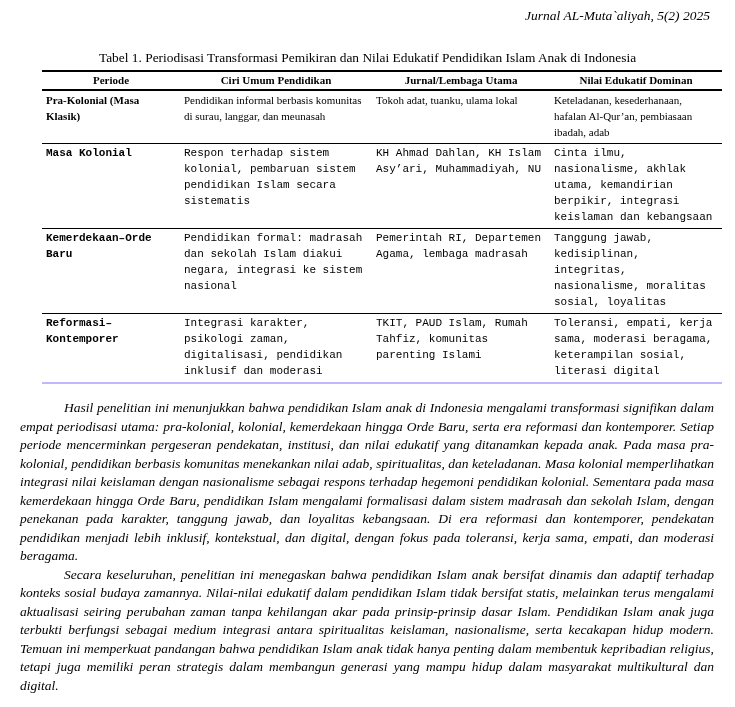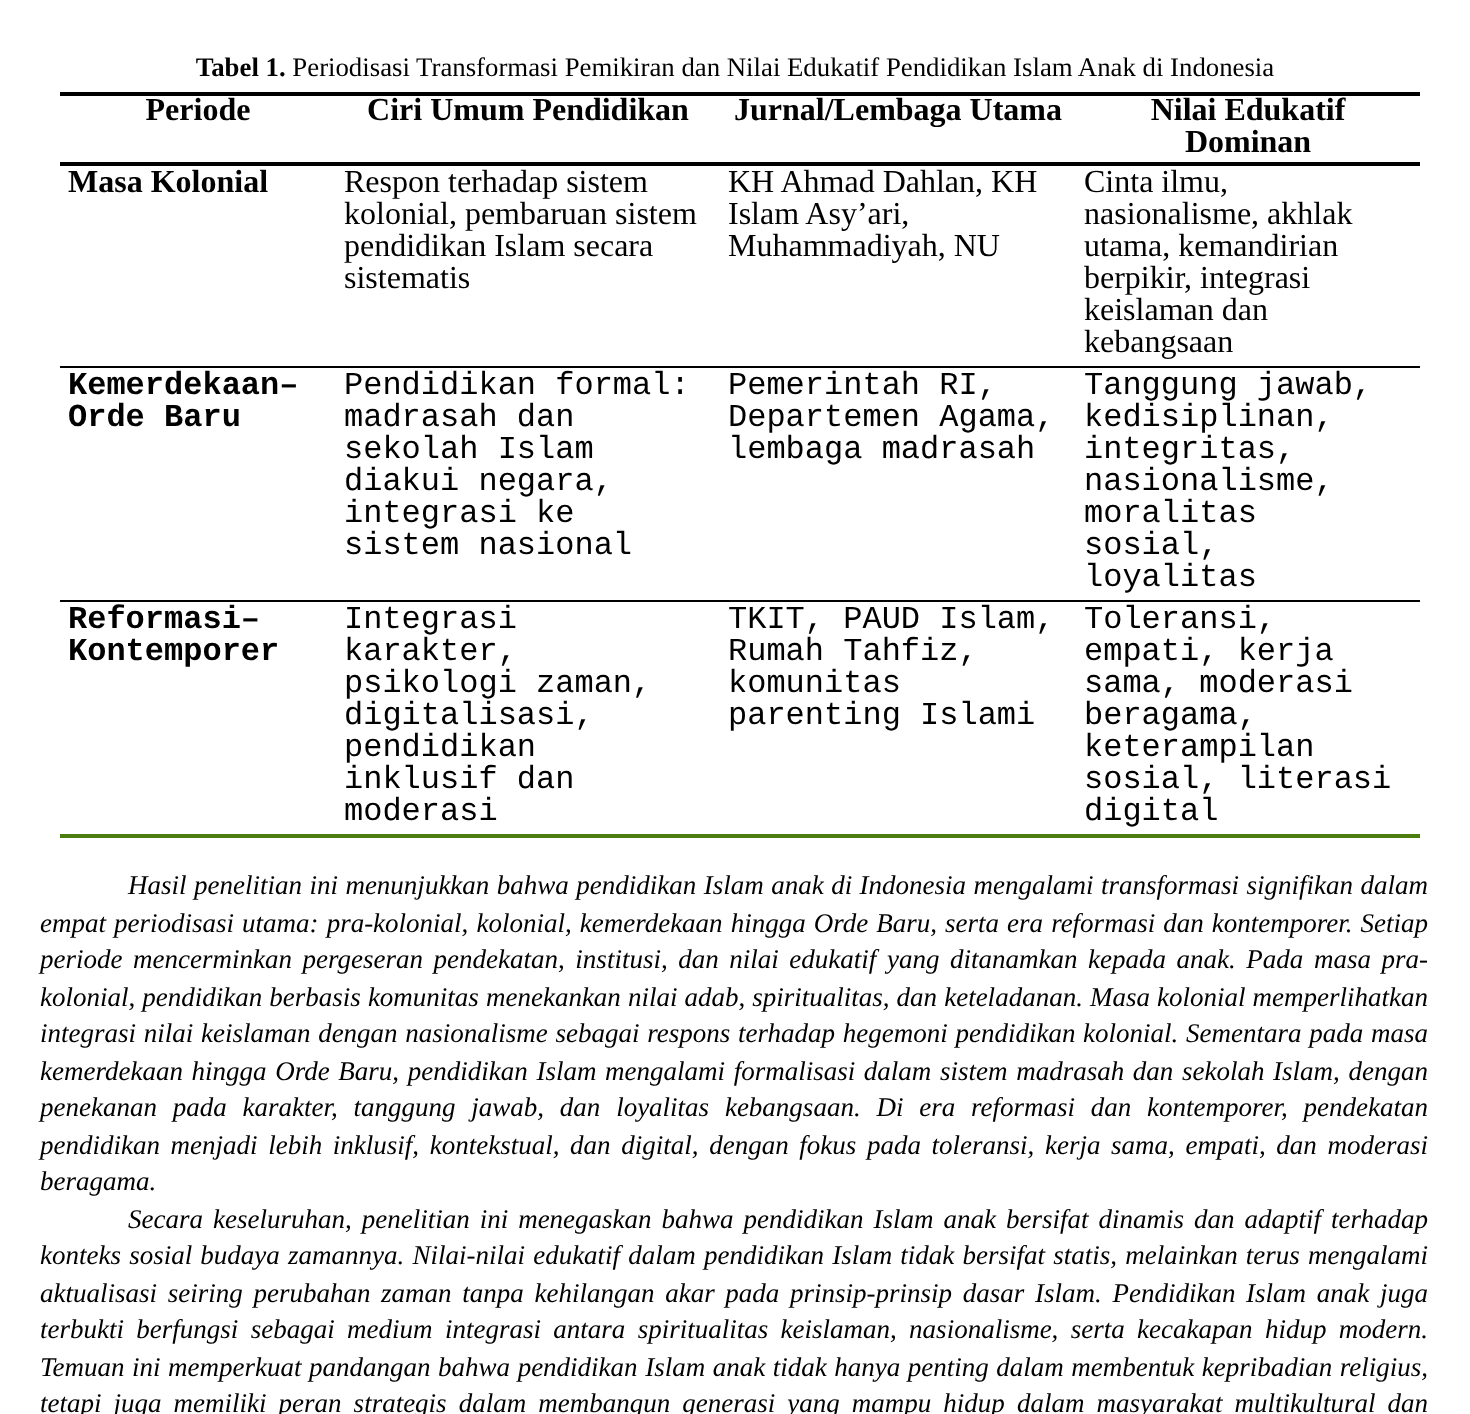--- a/index.html
+++ b/index.html
@@ -23,29 +23,29 @@
     line-height: 16px;
     padding: 8px 25px 0 0;
   }
   .caption {
     width: 632px;
     margin: 24px auto 3px auto;
     text-align: center;
     font-size: 13.4px;
     line-height: 19px;
   }
-  .bold { font-weight: bold; text-align: center; }
+  .bold { font-weight: normal; text-align: center; }
   table.ptable {
     width: 680px;
-    margin-left: 30px;
+    margin-left: 42px;
     border-collapse: collapse;
-    font-size: 16px;
+    font-size: 11px;
     line-height: 16px;
     border-top: 2px solid #000;
-    border-bottom: 2px solid #4d7c0f;
+    border-bottom: 2px solid #c4b5fd;
   }
   table.ptable th {
     border-bottom: 2px solid #000;
     font-weight: bold;
     text-align: center;
     padding: 0 4px 1px 4px;
     vertical-align: top;
   }
   table.ptable td {
     text-align: left;
@@ -69,20 +69,21 @@
     line-height: 18.5px;
     font-style: italic;
   }
   p.para.first { margin-top: 15px; }
 </style>
 </head>
 <body>
 
 <div class="page">
 
+  <div class="journal-header">Jurnal AL-Muta`aliyah, 5(2) 2025</div>
 
   <div class="caption">
     <span class="bold">Tabel 1.</span>
     <span>Periodisasi Transformasi Pemikiran dan Nilai Edukatif Pendidikan Islam Anak di Indonesia</span>
   </div>
 
   <table class="ptable">
     <colgroup>
       <col class="col-periode">
       <col class="col-ciri">
@@ -91,20 +92,26 @@
     </colgroup>
     <thead>
       <tr>
         <th>Periode</th>
         <th>Ciri Umum Pendidikan</th>
         <th>Jurnal/Lembaga Utama</th>
         <th>Nilai Edukatif Dominan</th>
       </tr>
     </thead>
     <tbody>
+      <tr>
+        <td class="periode">Pra-Kolonial (Masa Klasik)</td>
+        <td>Pendidikan informal berbasis komunitas di surau, langgar, dan meunasah</td>
+        <td>Tokoh adat, tuanku, ulama lokal</td>
+        <td>Keteladanan, kesederhanaan, hafalan Al-Qur’an, pembiasaan ibadah, adab</td>
+      </tr>
       <tr>
         <td class="periode">Masa Kolonial</td>
         <td>Respon terhadap sistem kolonial, pembaruan sistem pendidikan Islam secara sistematis</td>
         <td>KH Ahmad Dahlan, KH Islam Asy’ari, Muhammadiyah, NU</td>
         <td>Cinta ilmu, nasionalisme, akhlak utama, kemandirian berpikir, integrasi keislaman dan kebangsaan</td>
       </tr>
       <tr>
         <td class="periode">Kemerdekaan–Orde Baru</td>
         <td>Pendidikan formal: madrasah dan sekolah Islam diakui negara, integrasi ke sistem nasional</td>
         <td>Pemerintah RI, Departemen Agama, lembaga madrasah</td>

